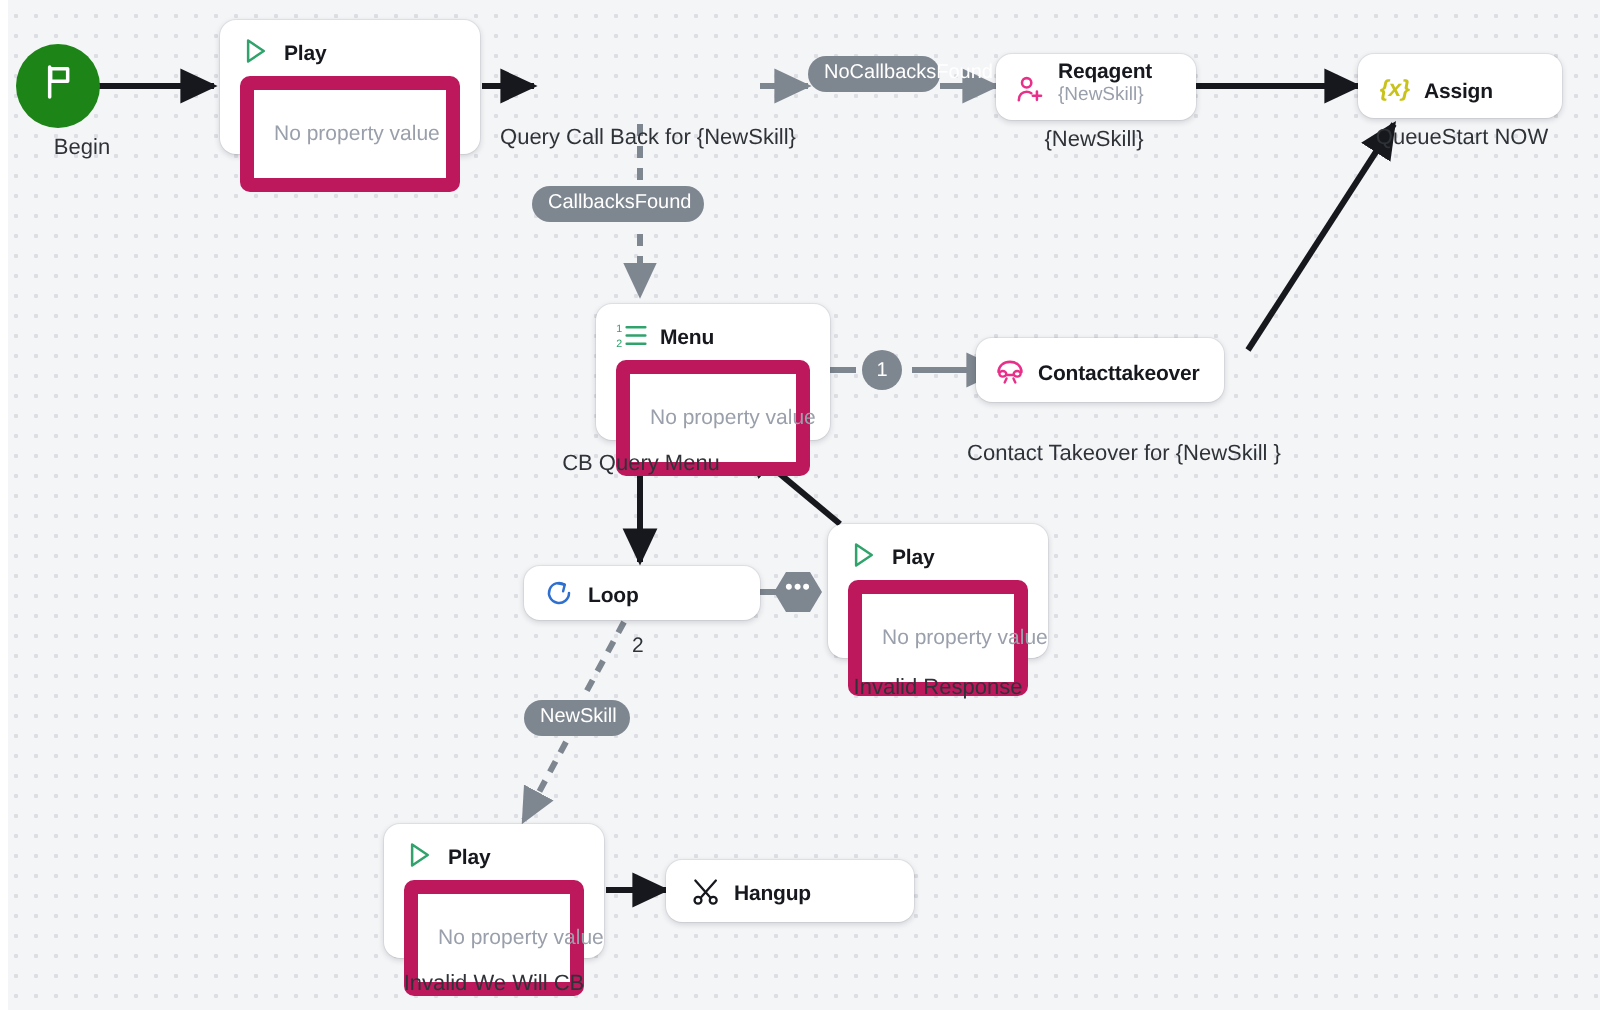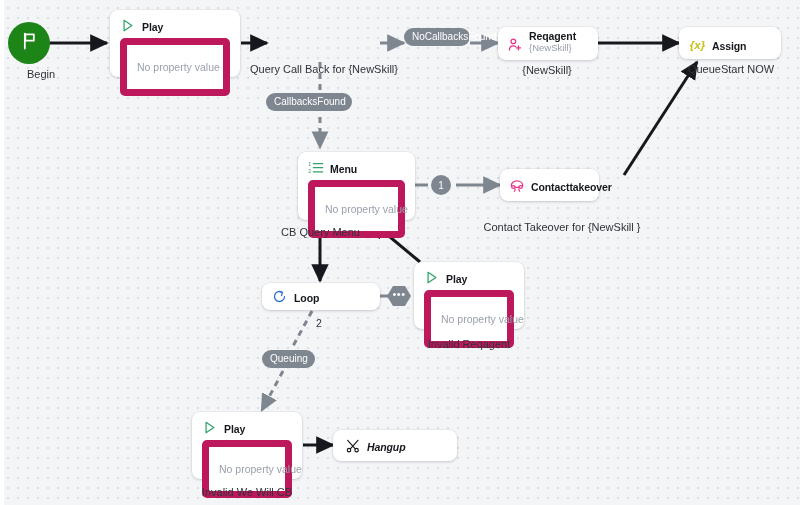--- a/index.html
+++ b/index.html
@@ -275,21 +275,21 @@
       <span class="node-title">Menu</span>
     </div>
     <div class="prop-box">
       <span class="prop-text">No property value</span>
     </div>
   </div>
   <div class="node-caption" style="left:262px; top:226px; width:117px;">CB Query Menu</div>
 
   <div class="edge-badge" style="left:431px; top:175px;">1</div>
 
-  <div class="node compact" style="left:500px; top:169px; width:99px; height:32px;">
+  <div class="node compact" style="left:488px; top:169px; width:124px; height:32px;">
     <div class="node-head" style="padding:8px 8px 8px 8px;">
       <span class="node-icon">
         <svg width="16" height="16" viewBox="0 0 24 24">
           <path d="M3.4 12 c0,-4.6 3.8,-7.6 8.6,-7.6 c4.8,0 8.6,3 8.6,7.6" fill="none" stroke="#e8308a" stroke-width="1.9" stroke-linecap="round"></path>
           <ellipse cx="6.6" cy="13.4" rx="2.6" ry="2.1" fill="none" stroke="#e8308a" stroke-width="1.8"></ellipse>
           <ellipse cx="17.4" cy="13.4" rx="2.6" ry="2.1" fill="none" stroke="#e8308a" stroke-width="1.8"></ellipse>
           <path d="M9.2 14.2 h5.6" stroke="#e8308a" stroke-width="1.8" stroke-linecap="round"></path>
           <path d="M9.4 16.8 l-1.4 3 M14.6 16.8 l1.4 3" stroke="#e8308a" stroke-width="1.8" stroke-linecap="round"></path>
         </svg>
       </span>
@@ -304,21 +304,21 @@
         <svg width="15" height="15" viewBox="0 0 24 24">
           <path d="M6.5 3.6 L19 12 L6.5 20.4 z" fill="none" stroke="#2fa36b" stroke-width="2" stroke-linejoin="round"></path>
         </svg>
       </span>
       <span class="node-title">Play</span>
     </div>
     <div class="prop-box">
       <span class="prop-text">No property value</span>
     </div>
   </div>
-  <div class="node-caption" style="left:409px; top:338px; width:120px;">Invalid Reqagent</div>
+  <div class="node-caption" style="left:409px; top:338px; width:120px;">Invalid Response</div>
 
   <div class="node compact" style="left:262px; top:283px; width:118px; height:27px;">
     <div class="node-head" style="padding:5px 10px 5px 9px;">
       <span class="node-icon">
         <svg width="15" height="15" viewBox="0 0 24 24">
           <path d="M20 12 a8,8 0 1,1 -3.6,-6.7" fill="none" stroke="#2f6fd0" stroke-width="2" stroke-linecap="round"></path>
           <path d="M11.2 4.2 l5.4 1.2 l-1.3 5.2" fill="none" stroke="#2f6fd0" stroke-width="2" stroke-linecap="round" stroke-linejoin="round"></path>
         </svg>
       </span>
       <span class="node-title">Loop</span>
@@ -327,39 +327,39 @@
 
   <div id="dots-hex" style="left:386px; top:283px;">
     <svg width="26" height="26" viewBox="0 0 26 26" style="position:absolute; left:0; top:0;">
       <path d="M7 3 H19 L25 13 L19 23 H7 L1 13 z" fill="#7e8690"></path>
     </svg>
     <span style="position:relative; z-index:2; line-height:0; margin-top:-5px;">•••</span>
   </div>
 
   <div class="edge-num" style="left:316px; top:317px;">2</div>
 
-  <div class="edge-pill" style="left:262px; top:350px; width:53px;">Queuing</div>
+  <div class="edge-pill" style="left:262px; top:350px; width:53px;">NewSkill</div>
 
   <div class="node" style="left:192px; top:412px; width:110px; height:67px;">
     <div class="node-head">
       <span class="node-icon">
         <svg width="15" height="15" viewBox="0 0 24 24">
           <path d="M6.5 3.6 L19 12 L6.5 20.4 z" fill="none" stroke="#2fa36b" stroke-width="2" stroke-linejoin="round"></path>
         </svg>
       </span>
       <span class="node-title">Play</span>
     </div>
     <div class="prop-box">
       <span class="prop-text">No property value</span>
     </div>
   </div>
   <div class="node-caption" style="left:187px; top:486px; width:120px;">Invalid We Will CB</div>
 
   <div class="node compact" style="left:333px; top:430px; width:124px; height:31px;">
-    <div class="node-head" style="padding:7px 10px 24px 11px;font-style:italic;">
+    <div class="node-head" style="padding:7px 10px 24px 11px;">
       <span class="node-icon">
         <svg width="16" height="16" viewBox="0 0 24 24">
           <circle cx="6" cy="18.2" r="2.6" fill="none" stroke="#16181d" stroke-width="1.7"></circle>
           <circle cx="17.4" cy="18.2" r="2.6" fill="none" stroke="#16181d" stroke-width="1.7"></circle>
           <path d="M8 16.4 L19.4 3.4 M15.4 16.4 L4 3.4" fill="none" stroke="#16181d" stroke-width="1.7" stroke-linecap="round"></path>
         </svg>
       </span>
       <span class="node-title">Hangup</span>
     </div>
   </div>

